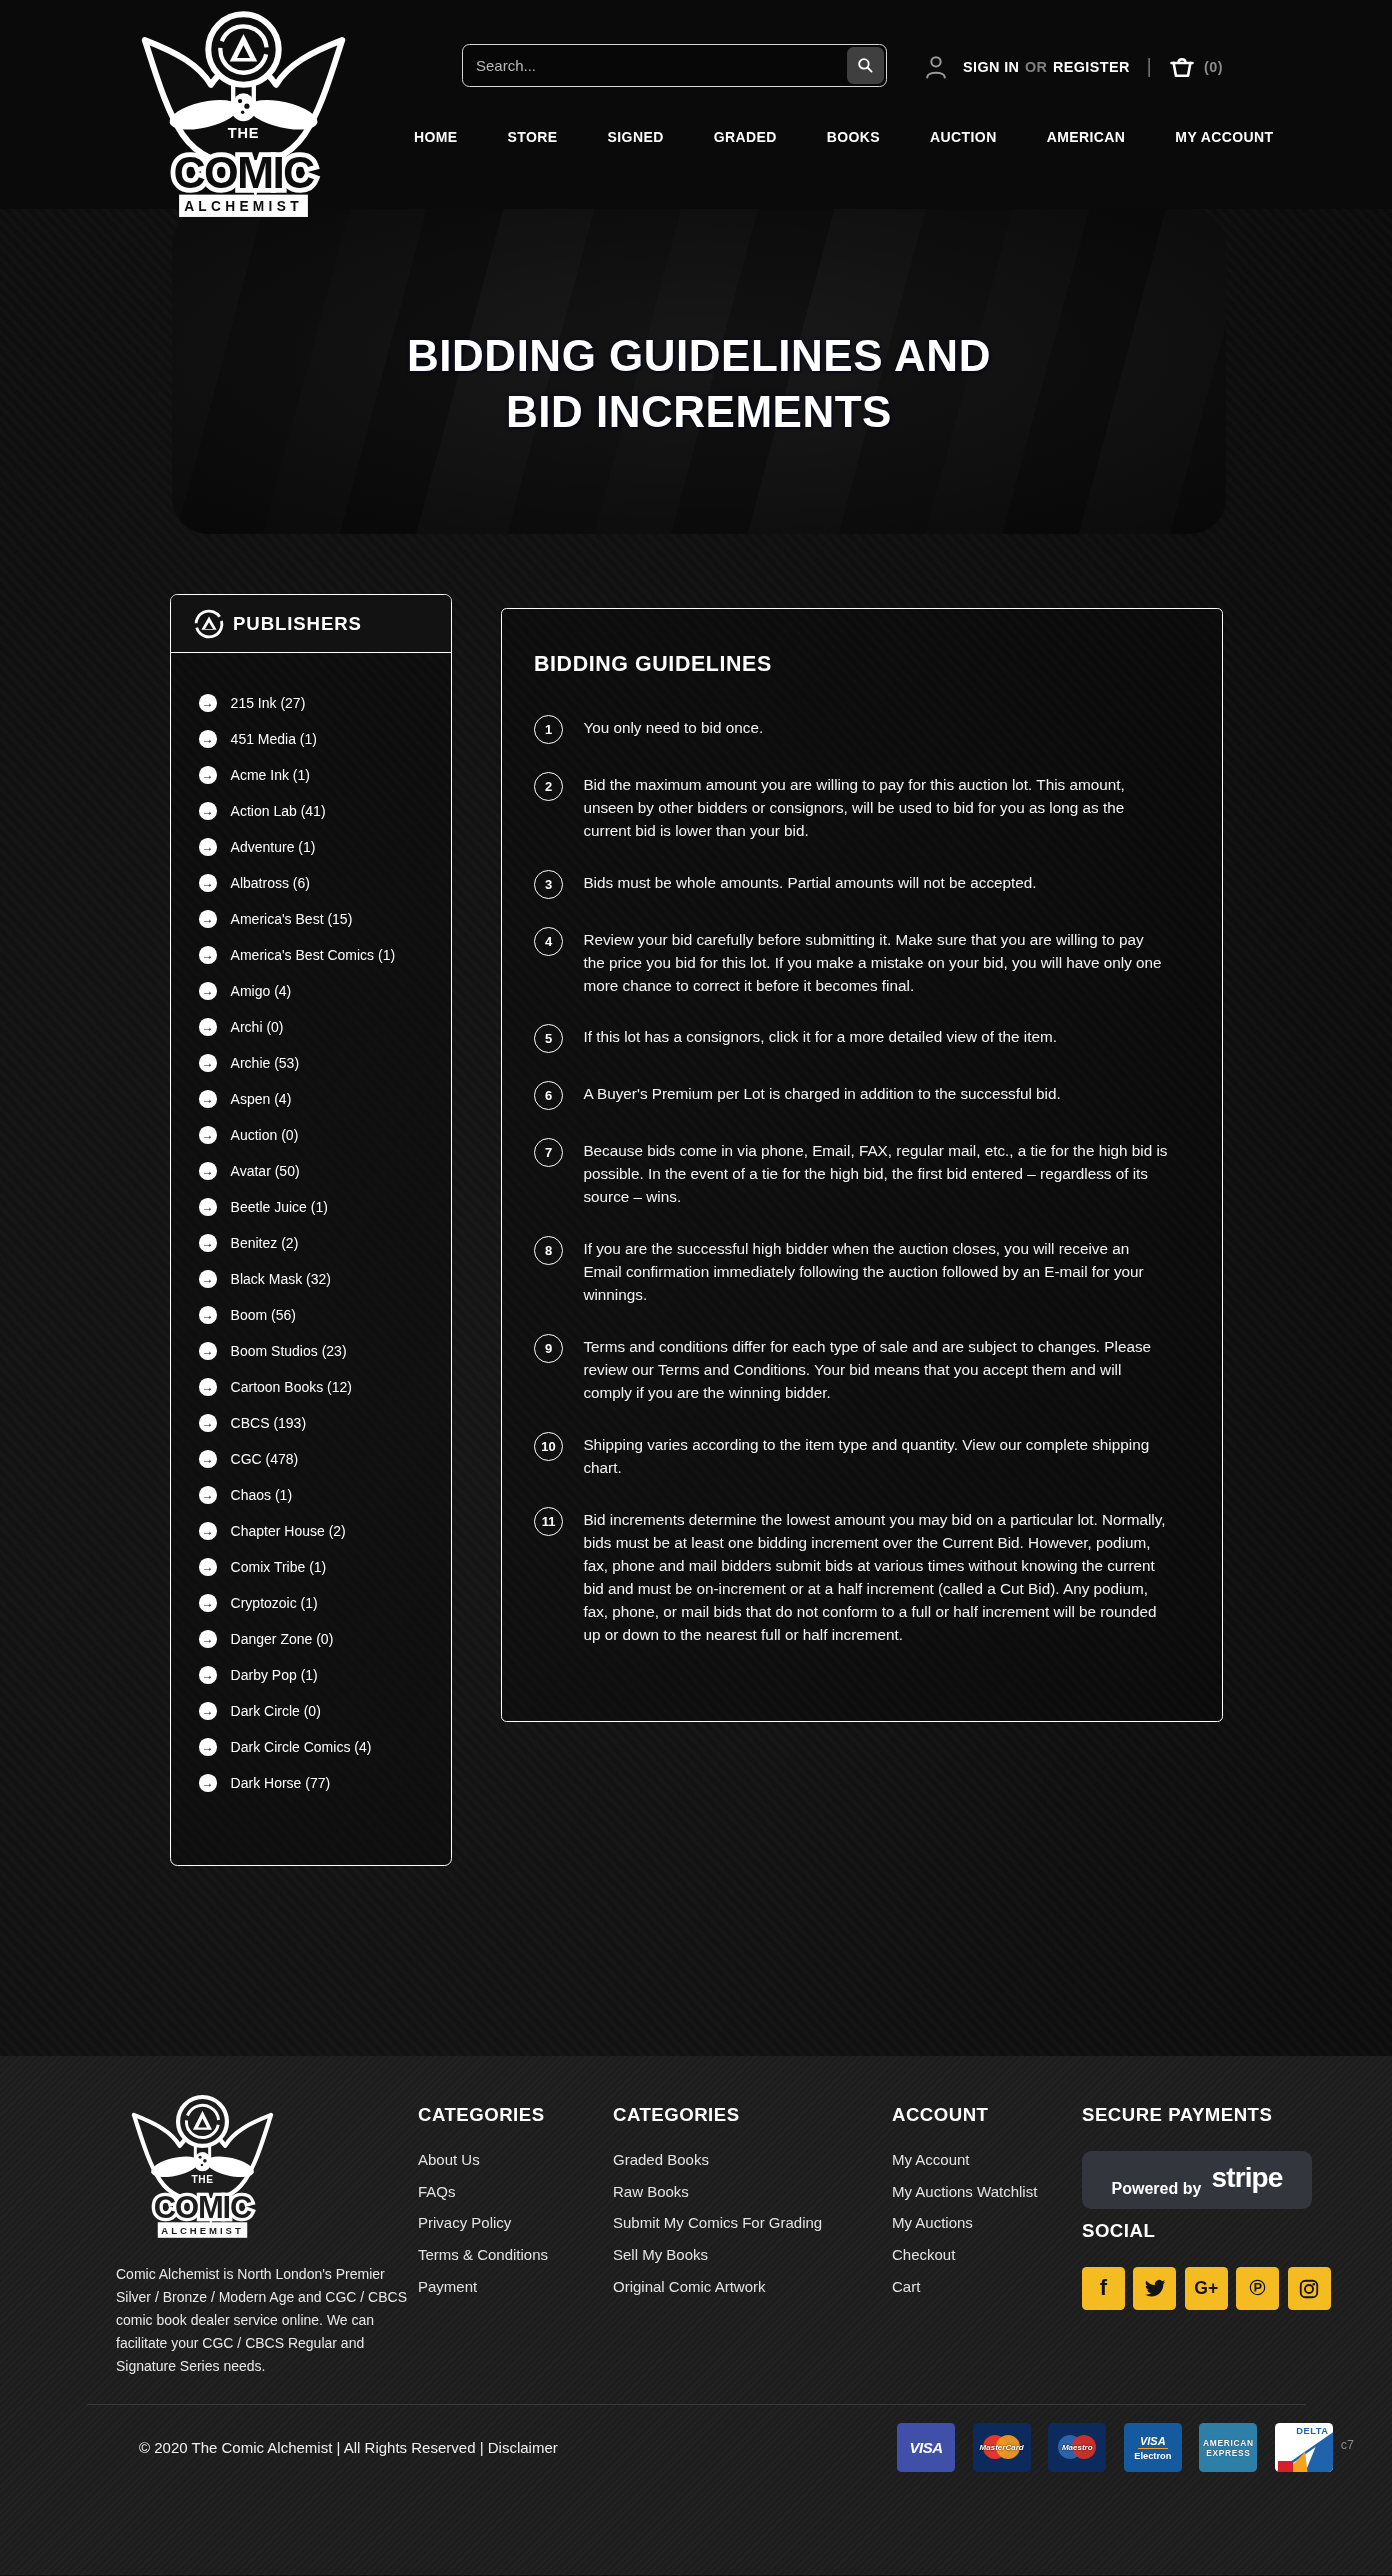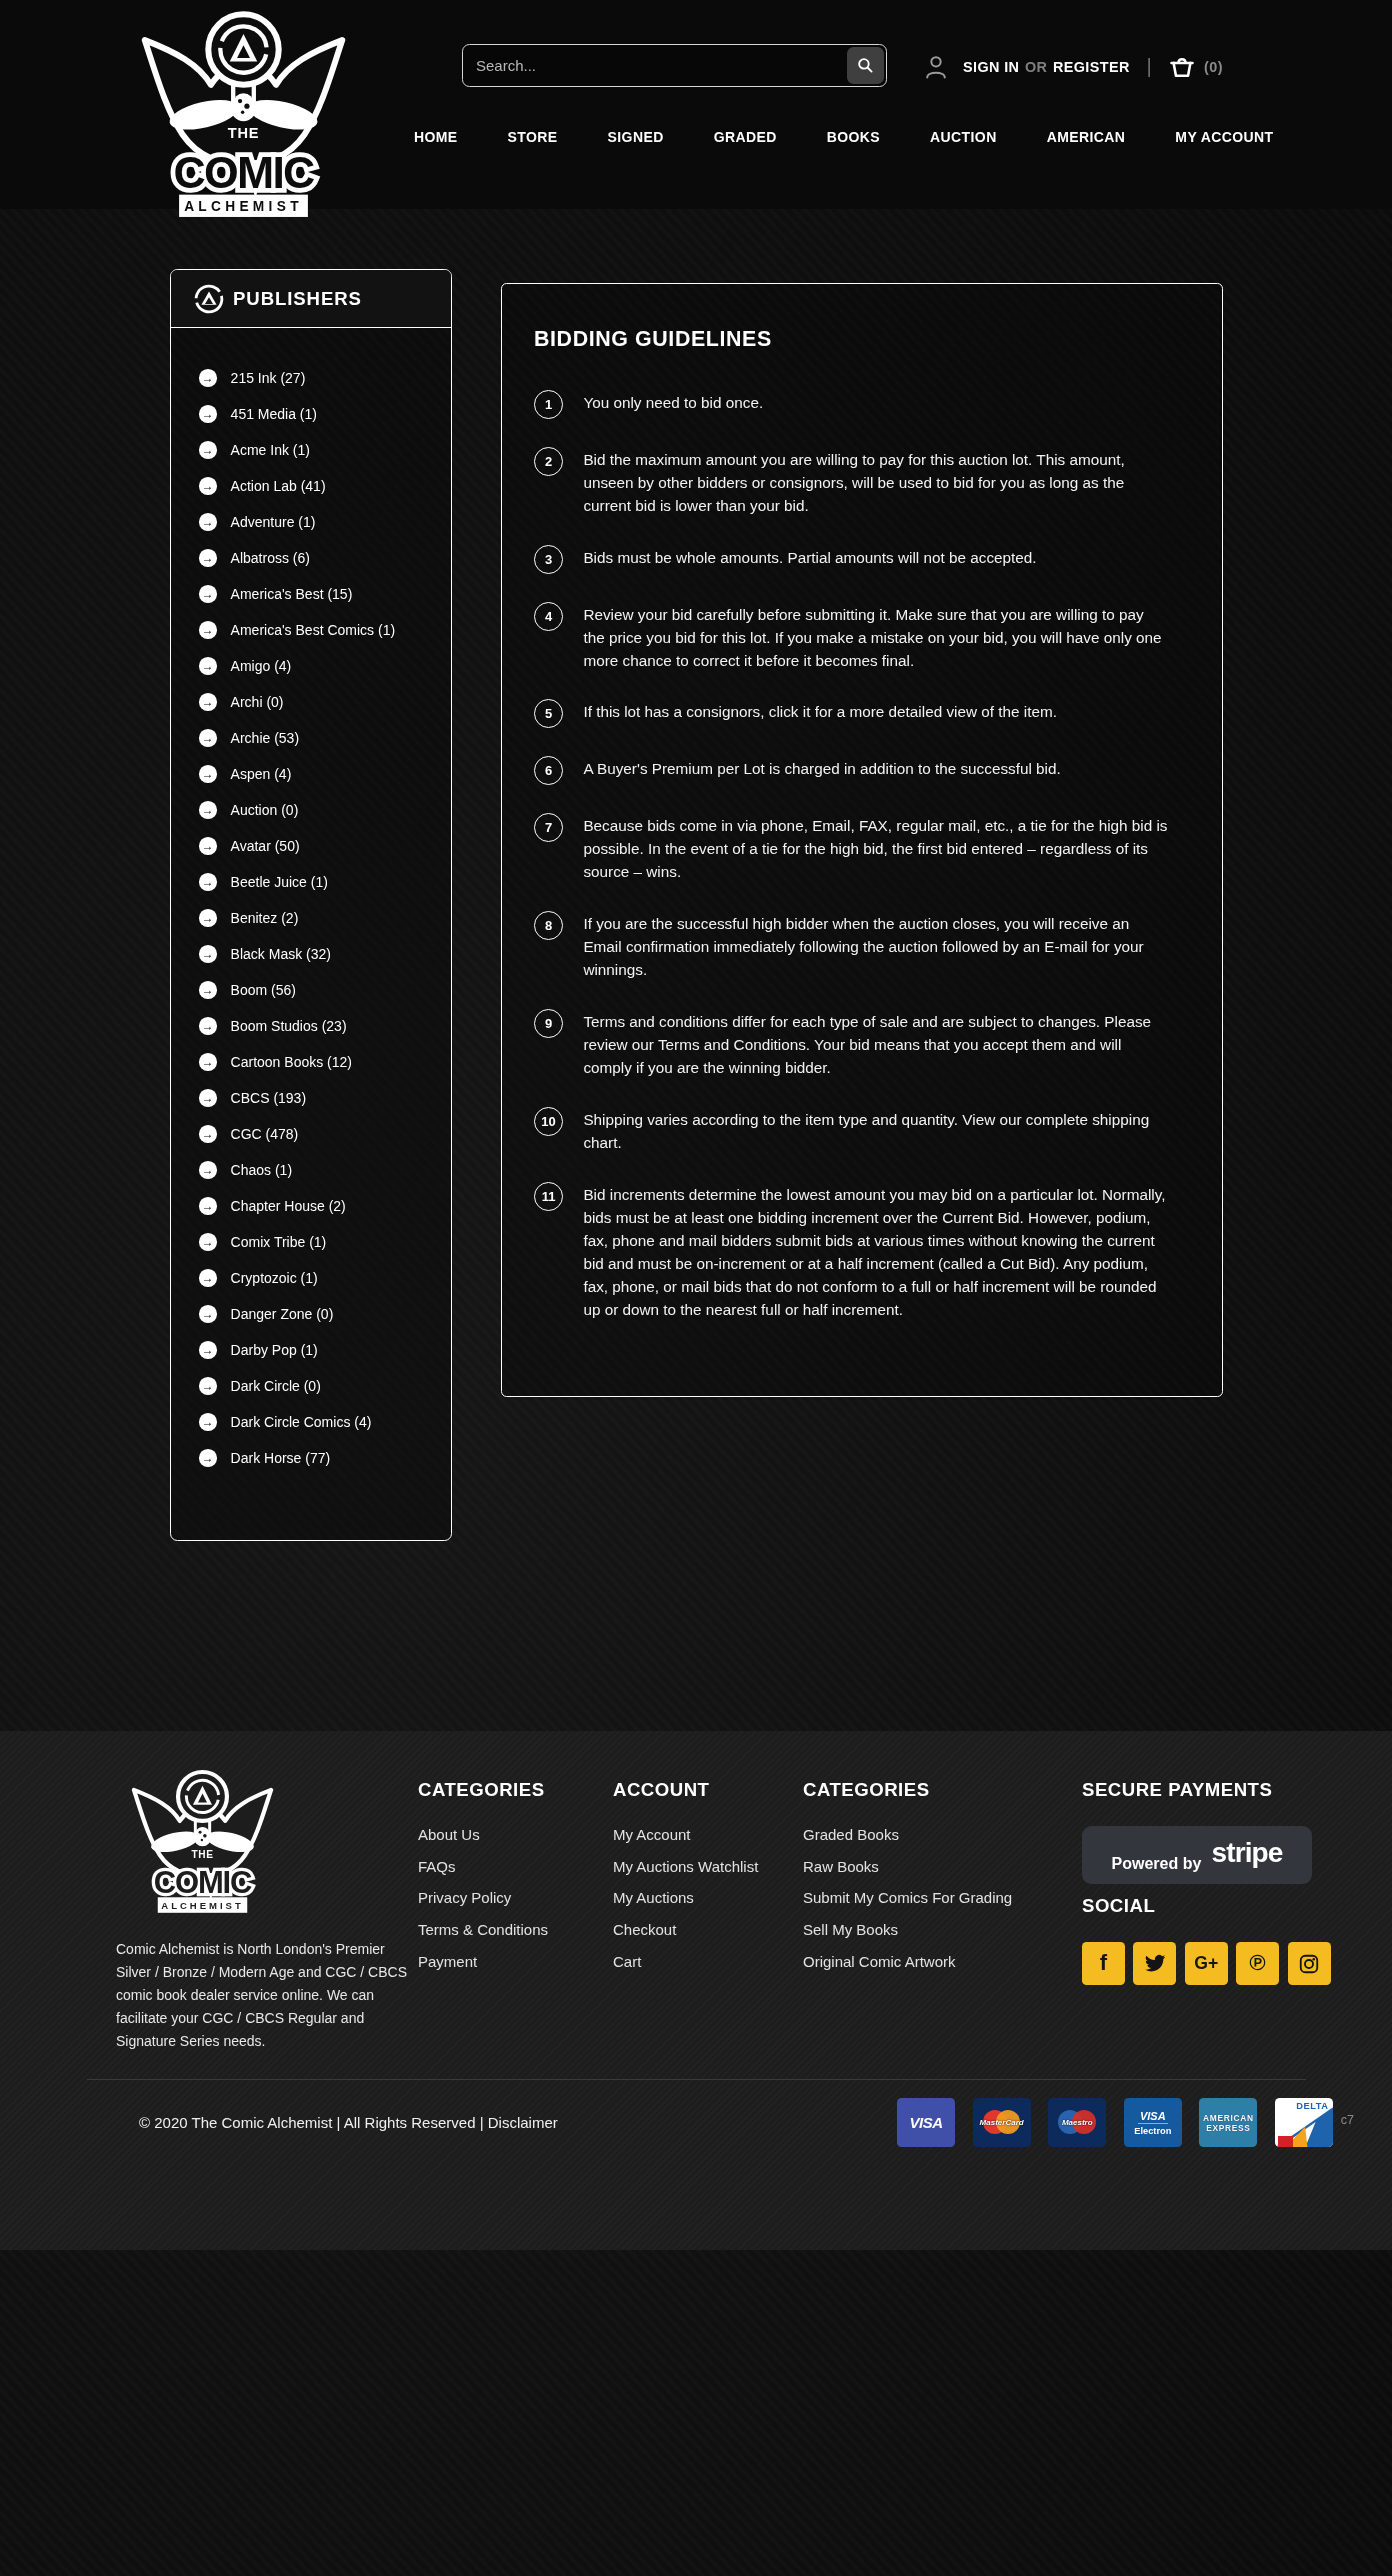--- a/index.html
+++ b/index.html
@@ -221,20 +221,26 @@
         <a href="#" class="nav-item">STORE</a>
         <a href="#" class="nav-item">SIGNED</a>
         <a href="#" class="nav-item">GRADED</a>
         <a href="#" class="nav-item">BOOKS</a>
         <a href="#" class="nav-item">AUCTION</a>
         <a href="#" class="nav-item">AMERICAN</a>
         <a href="#" class="nav-item">MY ACCOUNT</a>
       </nav>
   </header>
 
+  <section class="hero">
+    <h1>
+      <span>BIDDING GUIDELINES AND</span><br>
+      <span>BID INCREMENTS</span>
+    </h1>
+  </section>
 
   <div class="content">
 
     <aside class="publishers">
       <div class="pub-header">
         <svg width="32" height="32" viewBox="0 0 36 36">
           <circle cx="18" cy="18" r="14.5" fill="none" stroke="#fff" stroke-width="3.2" stroke-dasharray="36 5 36 5" transform="rotate(20 18 18)"></circle>
           <path d="M18 9.5 L26.5 24.5 H9.5 Z" fill="#fff"></path>
           <path d="M18 16 L22.5 23.5 H13.5 Z" fill="#151515"></path>
         </svg>
@@ -453,41 +459,41 @@
         <ul>
 
         <li><a href="#">About Us</a></li>
             <li><a href="#">FAQs</a></li>
             <li><a href="#">Privacy Policy</a></li>
             <li><a href="#">Terms &amp; Conditions</a></li>
             <li><a href="#">Payment</a></li>
           </ul>
       </div>
 
+      <div class="fcol col-cats">
+        <h3>CATEGORIES</h3>
+        <ul>
+
+        <li><a href="#">Graded Books</a></li>
+            <li><a href="#">Raw Books</a></li>
+            <li><a href="#">Submit My Comics For Grading</a></li>
+            <li><a href="#">Sell My Books</a></li>
+            <li><a href="#">Original Comic Artwork</a></li>
+          </ul>
+      </div>
+
       <div class="fcol col-acct">
         <h3>ACCOUNT</h3>
         <ul>
 
         <li><a href="#">My Account</a></li>
             <li><a href="#">My Auctions Watchlist</a></li>
             <li><a href="#">My Auctions</a></li>
             <li><a href="#">Checkout</a></li>
             <li><a href="#">Cart</a></li>
-          </ul>
-      </div>
-
-      <div class="fcol col-cats">
-        <h3>CATEGORIES</h3>
-        <ul>
-
-        <li><a href="#">Graded Books</a></li>
-            <li><a href="#">Raw Books</a></li>
-            <li><a href="#">Submit My Comics For Grading</a></li>
-            <li><a href="#">Sell My Books</a></li>
-            <li><a href="#">Original Comic Artwork</a></li>
           </ul>
       </div>
 
       <div class="fcol col-pay">
         <h3>SECURE PAYMENTS</h3>
         <div class="stripe-badge">
           <span class="pb">Powered by</span>
           <span class="stripe">stripe</span>
         </div>
         <h3>SOCIAL</h3>

